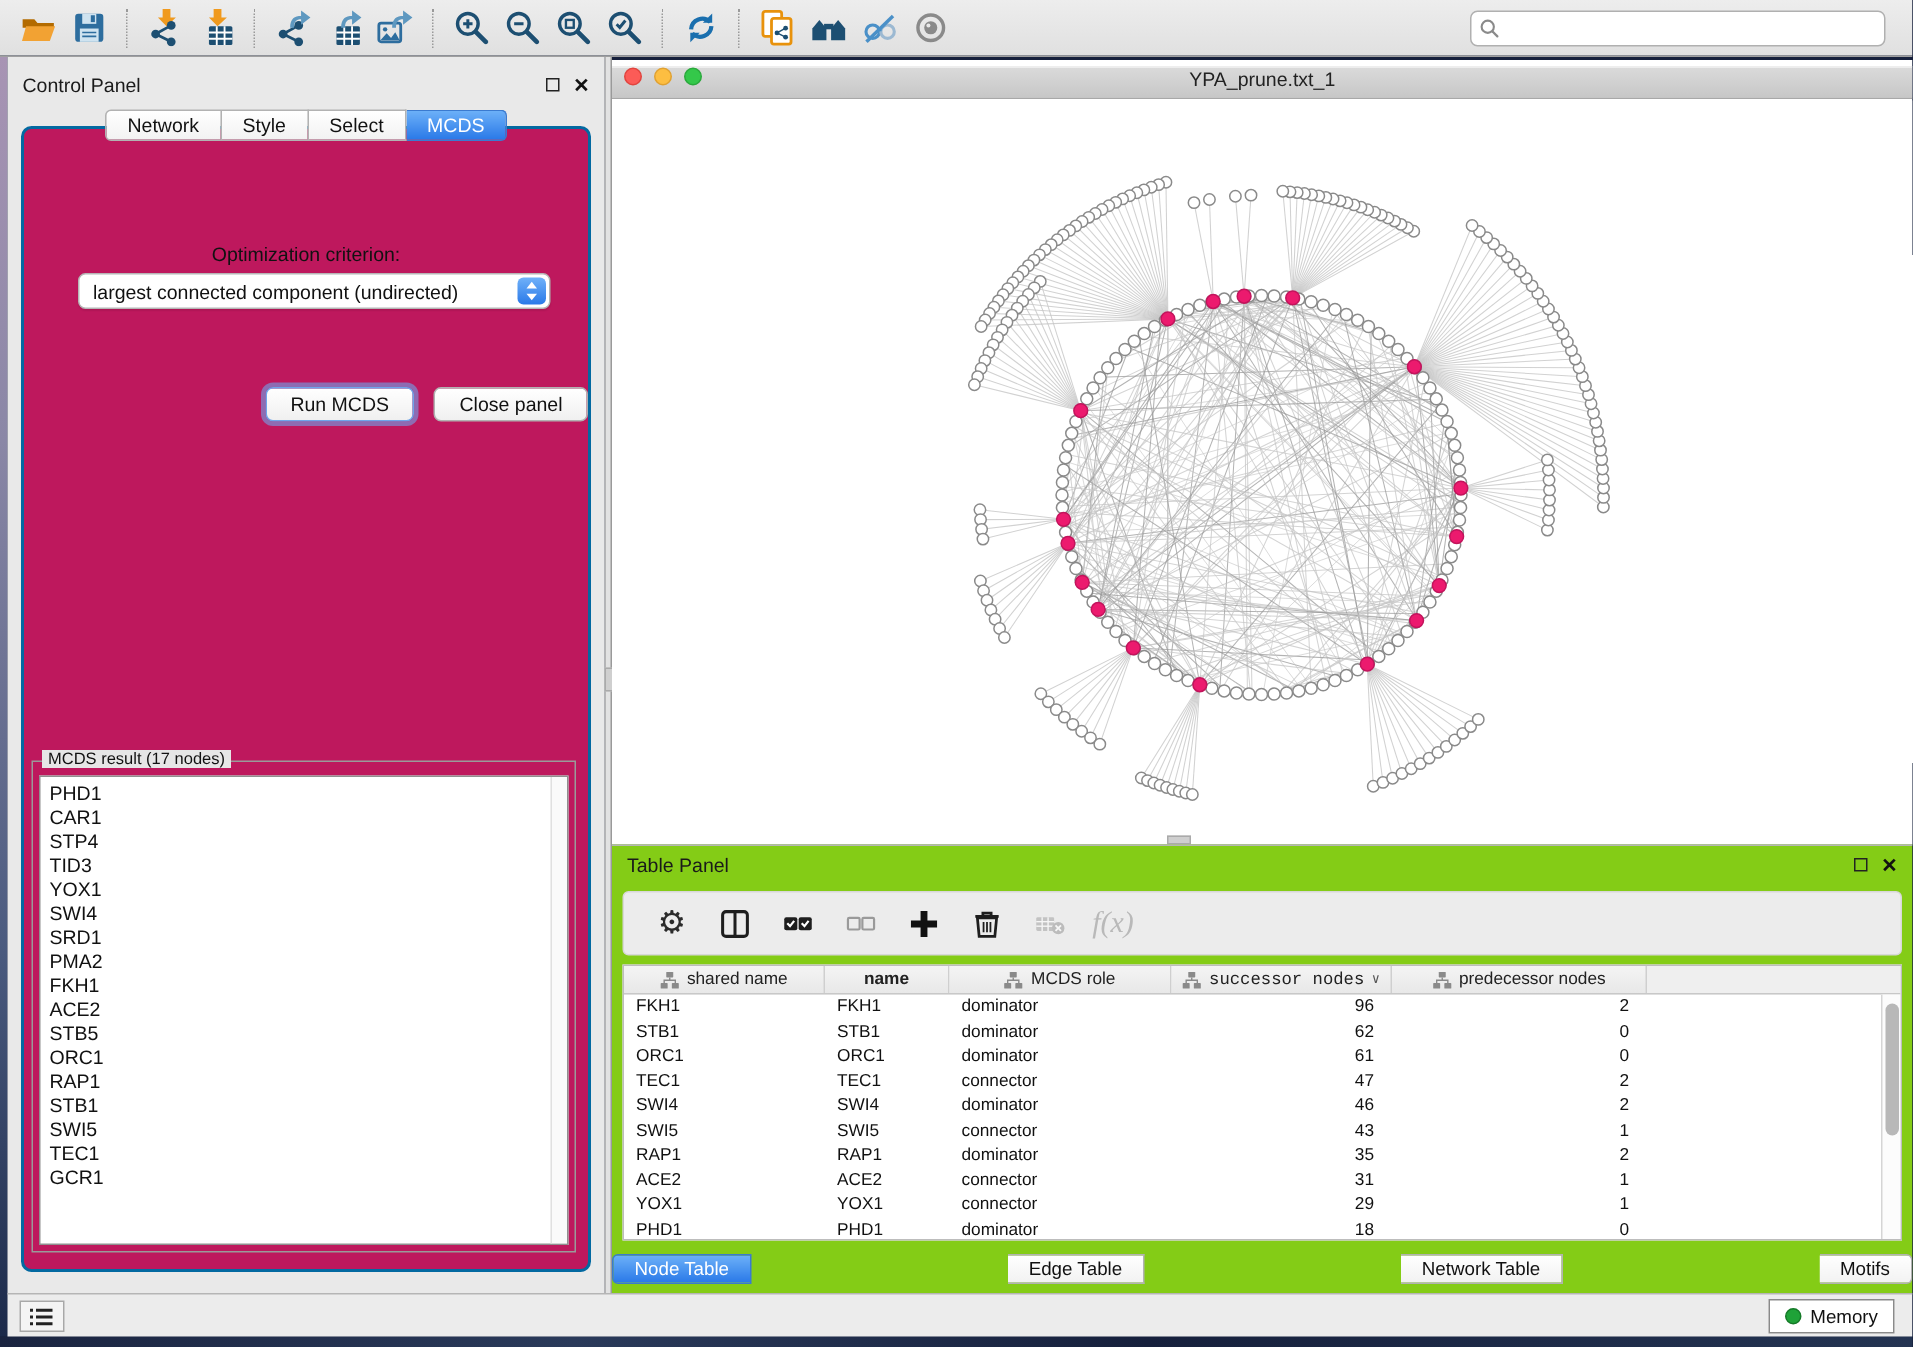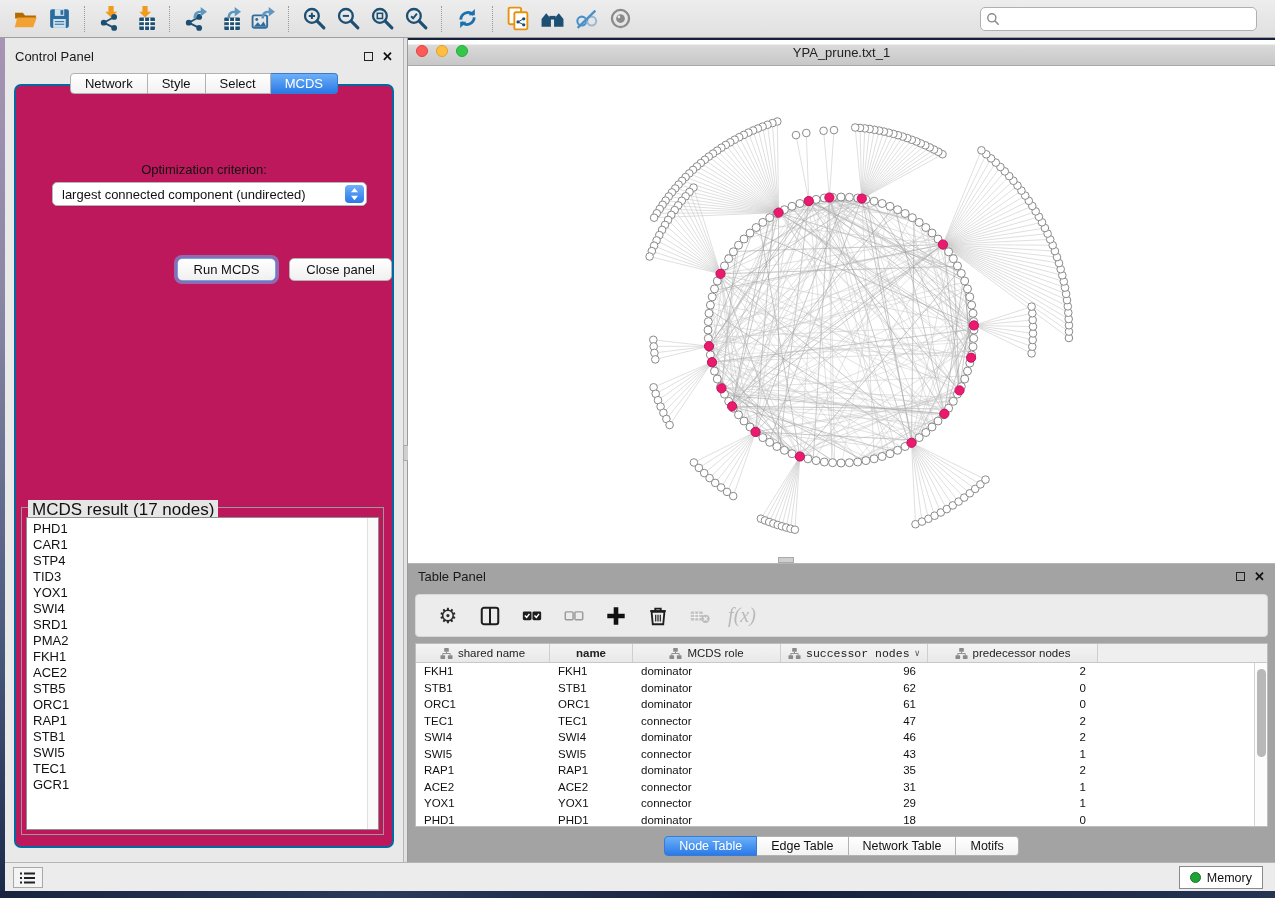--- a/index.html
+++ b/index.html
@@ -49,21 +49,21 @@
     font-size:13px; box-shadow:0 1px 1px rgba(0,0,0,.08); }
   .stepper { position:absolute; right:2px; top:2px; width:19px; height:18px; border-radius:4px;
     background:linear-gradient(#70b1f9,#2a79e8); display:flex; flex-direction:column; align-items:center; justify-content:center; }
   .stepper svg { width:9px; height:14px; }
   .btn-row { position:absolute; left:0; right:0; top:130px; display:flex; justify-content:flex-end; gap:13px;margin-top:42px; }
   .push-btn { height:23px; padding:0 16px; background:linear-gradient(#ffffff,#f0f0f0); border:1px solid #b2b2b2;
     border-radius:5px; font-size:13px; display:flex; align-items:center; color:#111; }
   .push-btn.focused { box-shadow:0 0 0 3px rgba(110,165,235,.6); border-color:#6ea5eb; }
   .mcds-fieldset { position:absolute; left:5px; right:8px; top:421px; bottom:11px;
     border:1px solid #9a9a9a; }
-  .mcds-legend { position:absolute; left:6px; top:-8px; background:#e6e6e6; padding:0 4px; font-size:17px; }
+  .mcds-legend { position:absolute; left:6px; top:-8px; background:#e6e6e6; padding:0 4px; font-size:11px; }
   .mcds-list { position:absolute; left:4px; right:4px; top:9px; bottom:4px; background:#fff;
     border:1px solid #8f8f8f; overflow:hidden; padding:3px 0 0 6px; }
   .mcds-scroll { position:absolute; right:0; top:0; bottom:0; width:11px; background:#fafafa; border-left:1px solid #e0e0e0; }
   .list-item { font-size:13px; line-height:16px; color:#111; }
 
   
   .v-splitter { position:absolute; left:403px; top:38px; width:5px; height:824px; background:#e2e2e2;
     border-left:1px solid #b5b5b5; border-right:1px solid #9a9a9a; }
   .v-handle { position:absolute; left:-1px; top:407px; width:6px; height:16px; background:#cfcfcf; border:1px solid #aaa; }
 
@@ -75,42 +75,42 @@
   .traffic { display:flex; gap:8px; margin-left:8px; }
   .tl { width:12px; height:12px; border-radius:50%; }
   .tl.red { background:#fc5b57; border:1px solid #e1443e; }
   .tl.yellow { background:#fdbe41; border:1px solid #e0a131; }
   .tl.green { background:#34c84a; border:1px solid #2aa93c; }
   .net-title { position:absolute; left:0; right:0; text-align:center; font-size:13px; color:#222; }
   .net-canvas { position:absolute; left:0; top:27px; width:867px; height:496px; background:#fff; }
   .h-handle { position:absolute; left:370px; bottom:0px; width:16px; height:6px; background:#cfcfcf; border:1px solid #aaa; }
 
   
-  .table-panel { position:absolute; left:408px; top:563px; width:867px; height:299px; background:#a3a3a3;
+  .table-panel { position:absolute; left:408px; top:563px; width:867px; height:299px; background:#84cc16;
     border-top:1px solid #b5b5b5; }
   .tp-toolbar { position:absolute; left:7px; right:7px; top:30px; height:43px;
     background:#ececec; border:1px solid #d8d8d8; border-radius:4px; display:flex; align-items:center; padding-left:14px; gap:6px; }
   .tp-btn { width:36px; height:34px; display:flex; align-items:center; justify-content:center; }
   .tp-btn svg { width:22px; height:22px; }
   .tp-btn.disabled { opacity:.9; }
   .fx-glyph { font-family:"Liberation Serif", serif; font-style:italic; font-size:20px; color:#b4b4b4; }
   .gear-glyph { font-size:21px; color:#2b2b2b; line-height:21px; }
   .tbl { position:absolute; left:7px; right:7px; top:79px; bottom:35px; background:#fff;
     border:1px solid #bdbdbd; overflow:hidden; }
   .thead { display:flex; height:19px; border-bottom:1px solid #c8c8c8; background:#efefef; }
   .th { display:flex; align-items:center; justify-content:center; gap:5px; font-size:11.5px; color:#222;
     border-right:1px solid #cfcfcf; background:linear-gradient(#f4f4f4,#e8e8e8);text-align:right; }
   .th .tree { width:13px; height:13px; }
   .th .sort { font-size:9px; color:#555; }
   .tr { display:flex; height:16.5px; align-items:center; }
   .td { font-size:11.5px; color:#111; padding-left:8px; white-space:nowrap; }
   .td.num { text-align:right; padding-right:12px; padding-left:0; }
   .tbl-scroll { position:absolute; right:0; top:19px; bottom:0; width:13px; background:#fcfcfc; border-left:1px solid #d5d5d5; }
   .tbl-thumb { position:absolute; left:2px; top:6px; width:9px; height:88px; background:#b8b8b8; border-radius:5px; }
-  .tbl-tabs { position:absolute; left:0; right:0; bottom:6px; display:flex; justify-content:center; }
+  .tbl-tabs { position:absolute; left:0; right:0; bottom:6px; display:flex; justify-content:space-between; }
   .tbl-tabs .seg { height:20px; font-size:12.5px; }
 
   
   .status-bar { position:absolute; left:5px; top:862px; width:1270px; height:29px; background:#ececec;
     border-top:1px solid #b5b5b5; }
   .list-btn { position:absolute; left:8px; top:4px; width:30px; height:21px; background:#f4f4f4;
     border:1px solid #a8a8a8; display:flex; align-items:center; justify-content:center; }
   .memory-btn { position:absolute; right:12px; top:3px; height:23px; background:#fff; border:1px solid #8a8a8a;
     display:flex; align-items:center; gap:6px; padding:0 10px; font-size:12.5px; color:#111; }
   .mem-dot { width:11px; height:11px; border-radius:50%; background:#1fa238; border:1px solid #157a28; }

